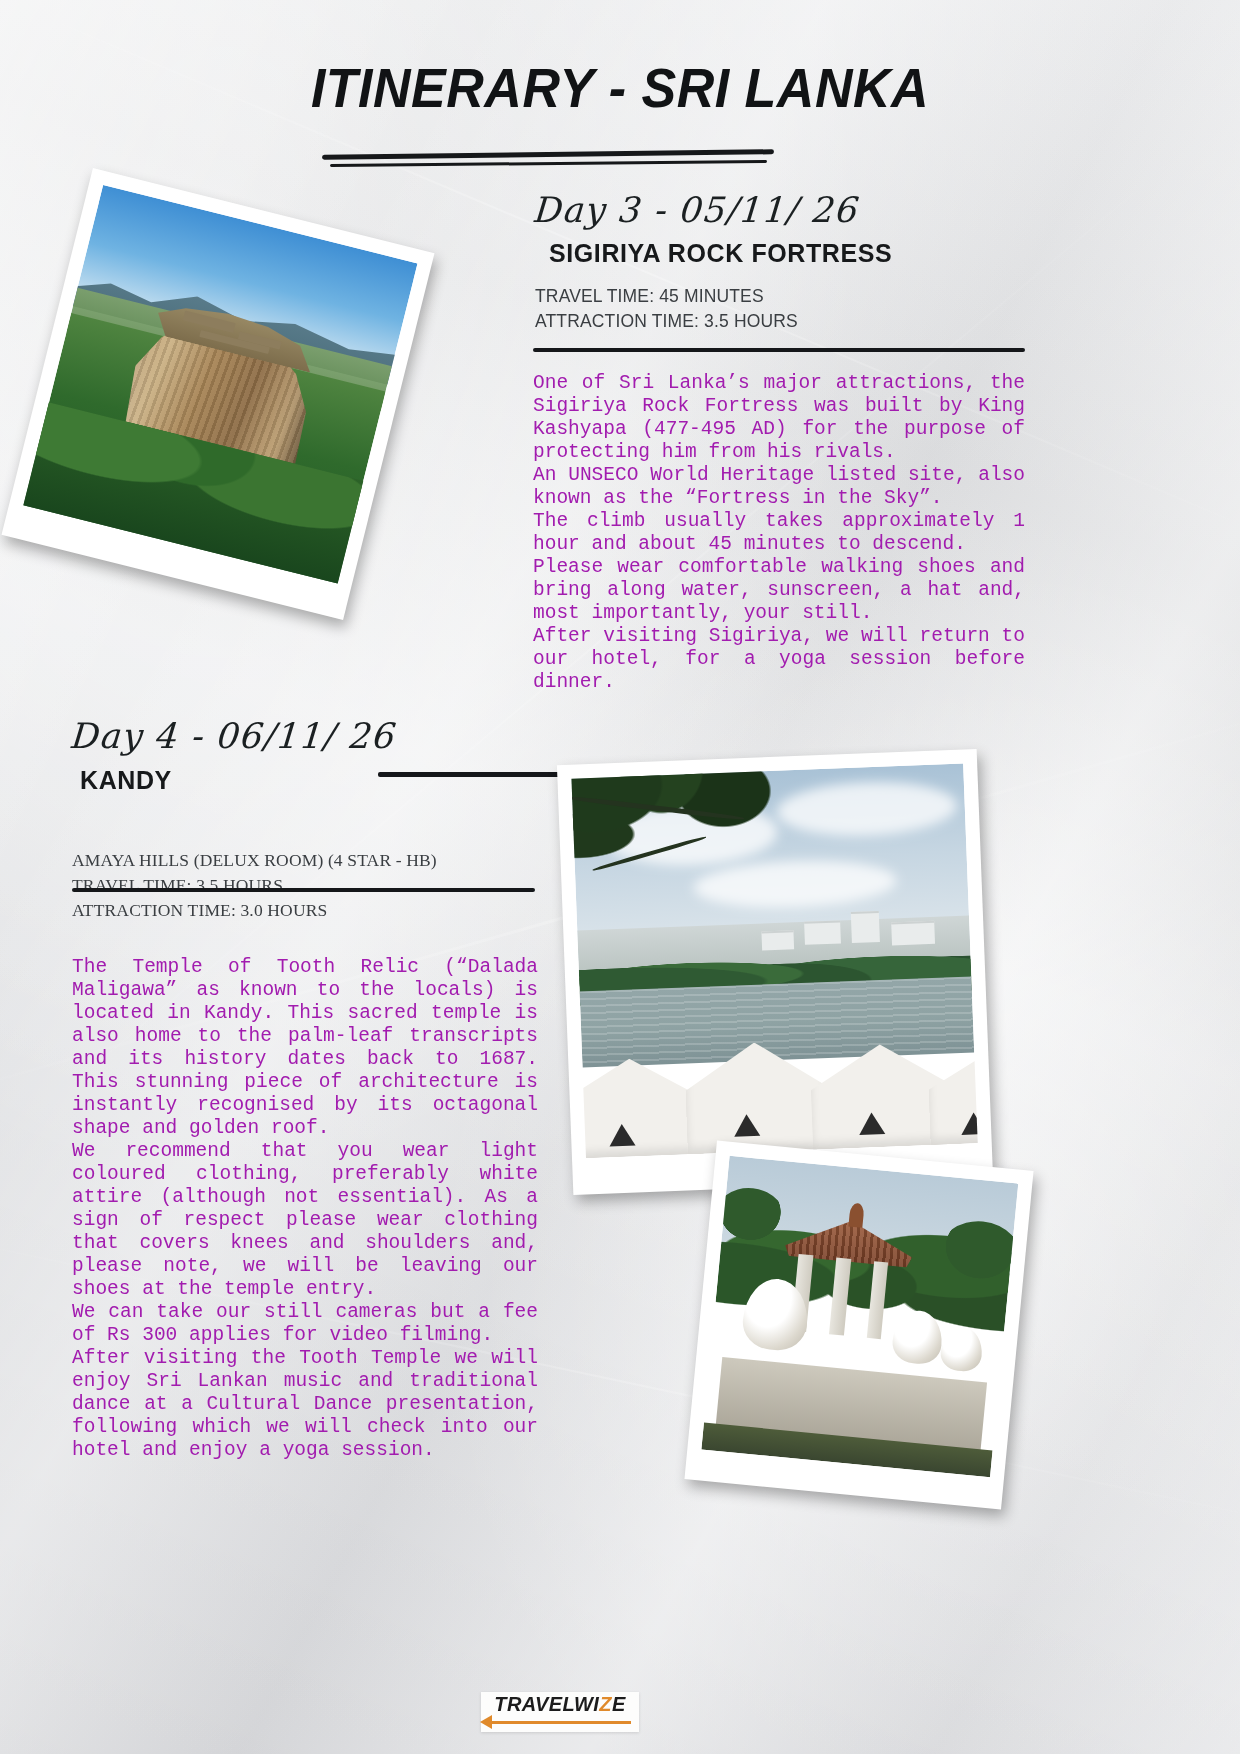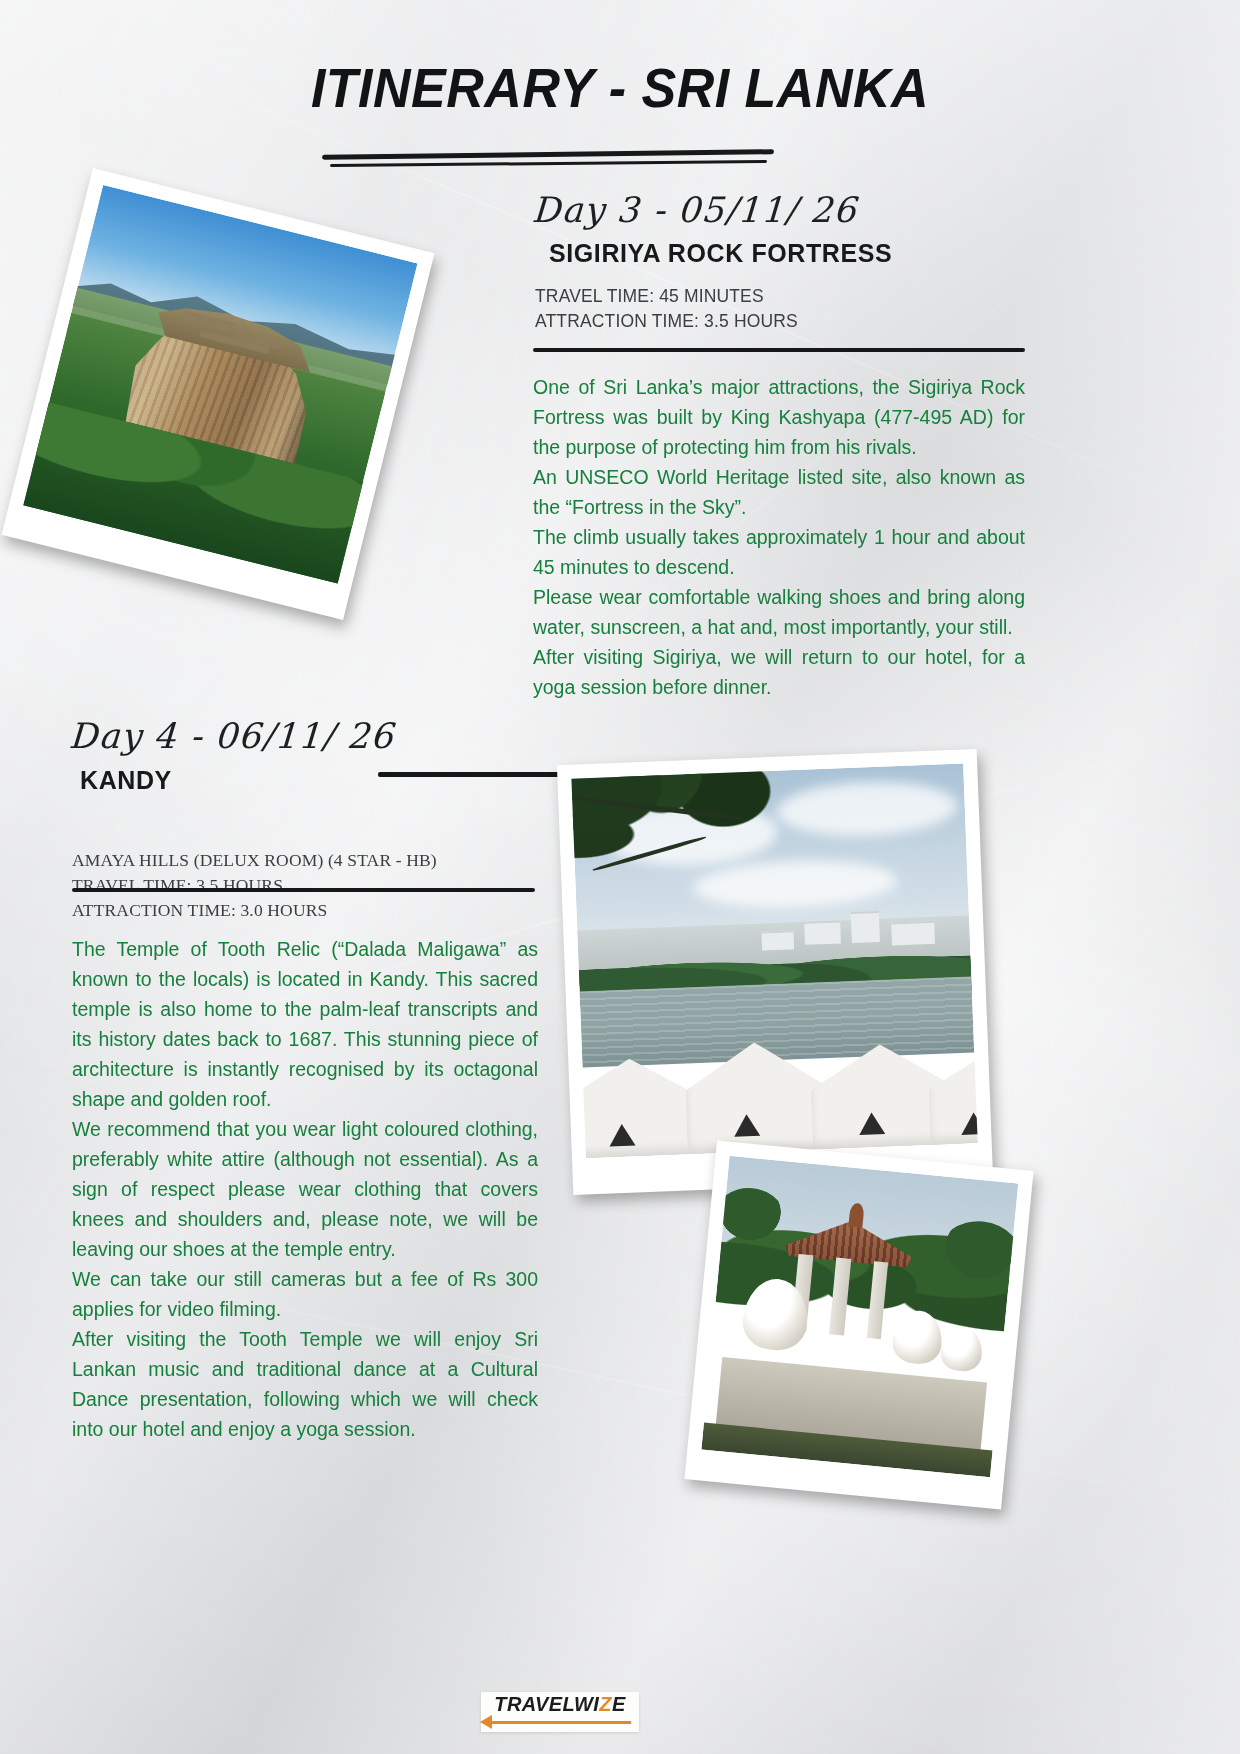--- a/index.html
+++ b/index.html
@@ -167,43 +167,43 @@
     font-weight: 700; font-size: 25px;
     letter-spacing: .6px; color: #17191b;
   }
   .meta {
     font-family: "Liberation Sans", sans-serif;
     font-size: 17.5px; line-height: 25px;
     color: #3a3e42; letter-spacing: .15px;
   }
   .hr-thick { height: 4px; background: #15171a; border-radius: 2px; }
   .body-copy {
-    font-family: Liberation Sans, sans-serif;
-    font-size: 19.5px; line-height: 30px;
-    color: #15803d; text-align: justify;
+    font-family: Liberation Mono, monospace;
+    font-size: 19.5px; line-height: 23px;
+    color: #a21caf; text-align: justify;
   }
   .body-copy p { margin: 0; }
 
   
   #day3 { position: absolute; left: 533px; top: 190px; width: 492px; }
   #day3 .day-label { margin-left: 2px; }
   #day3 .place-title { margin-top: 9px; margin-left: 16px; }
   #day3 .meta { margin-top: 16px; margin-left: 2px; }
   #day3 .hr-thick { margin-top: 14px; width: 492px; }
   #day3 .body-copy { margin-top: 20px; }
 
   
   #day4-head { position: absolute; left: 72px; top: 716px; width: 470px; }
   #day4-head .place-title { margin-top: 10px; margin-left: 8px; }
   #day4-rule { position: absolute; left: 378px; top: 772px; width: 356px; height: 5px;
     background: #15171a; border-radius: 2px; }
   #day4-meta { position: absolute; left: 72px; top: 848px; width: 470px; font-family: Liberation Serif, serif; }
   #day4-hr { position: absolute; left: 72px; top: 888px; width: 463px; height: 4px;
     background: #15171a; border-radius: 2px; }
-  #day4-body { position: absolute; left: 72px; top: 934px; width: 466px; }
+  #day4-body { position: absolute; left: 72px; top: 956px; width: 466px; }
 
   
   #footer-logo {
     position: absolute; left: 481px; top: 1692px;
     width: 158px; height: 40px;
     background: #fdfdfc;
     display: flex; align-items: center; justify-content: center;
     box-shadow: 0 1px 3px rgba(0,0,0,.12);
   }
   .logo-text {

